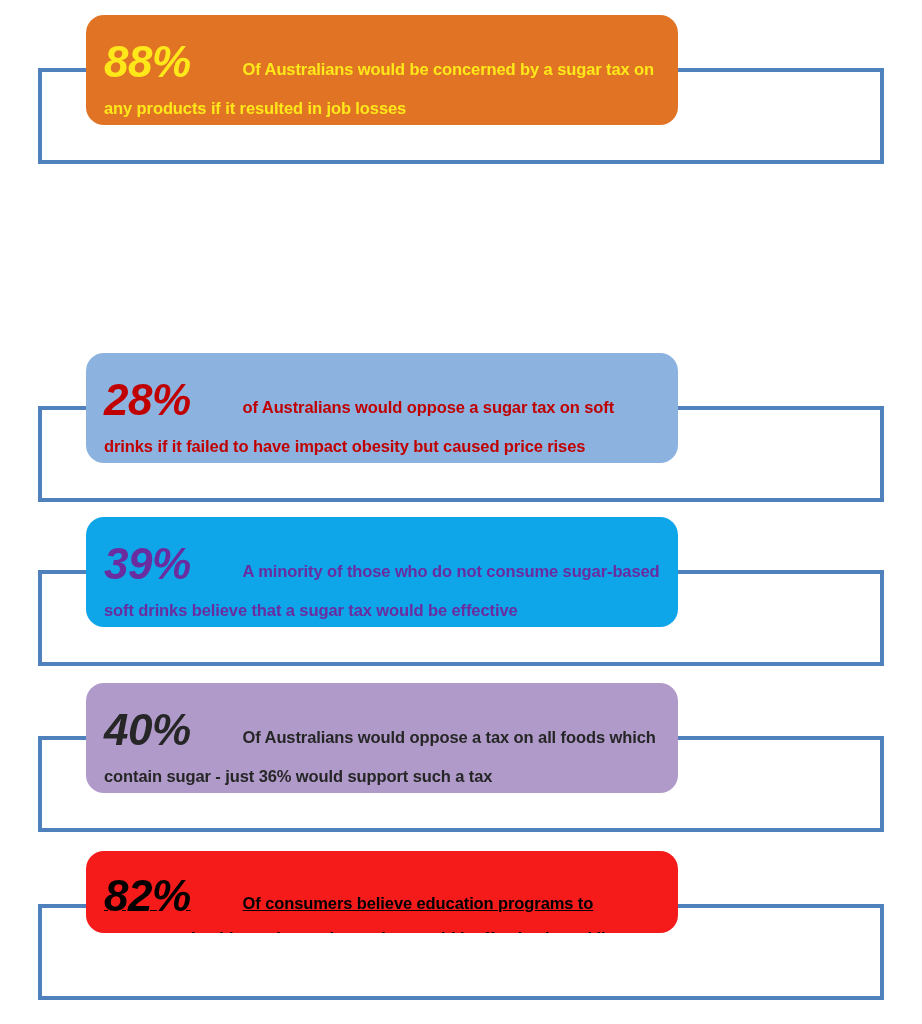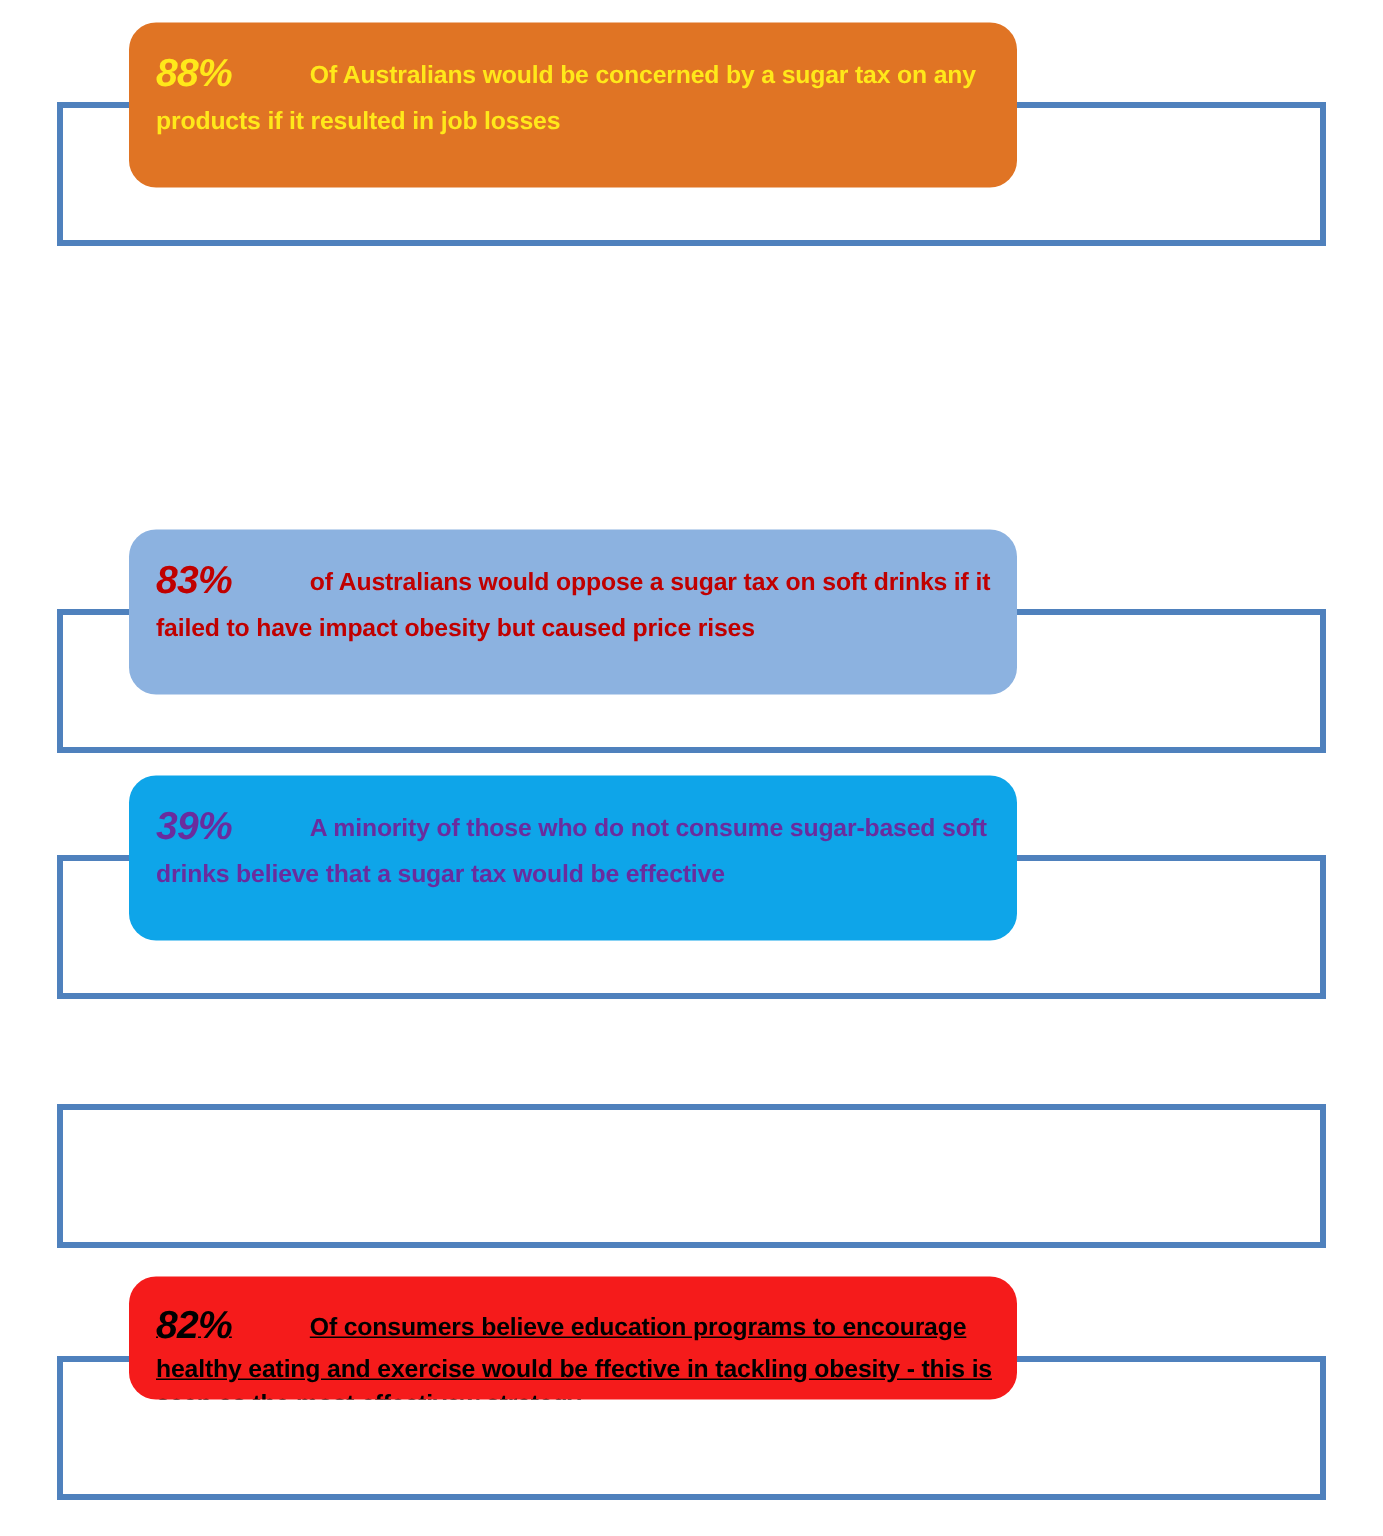--- a/index.html
+++ b/index.html
@@ -52,21 +52,21 @@
     margin: 0;
     line-height: 1.52;
     font-size: 16.5px;
     font-weight: 600;
     letter-spacing: -0.1px;
     font-family: "Liberation Sans", sans-serif;
     text-indent: 0;
   }
 
   .pct {
-    font-size: 26px;
+    font-size: 44px;
     font-style: italic;
     font-weight: 700;
     letter-spacing: -0.5px;
     margin-right: 52px;
     vertical-align: -2px;
     font-family: "Liberation Sans", sans-serif;
   }
 
   
   #row-0 { top: 0px;   height: 175px; }
@@ -108,36 +108,41 @@
         <span class="pct">88%</span><span>Of Australians would be concerned  by a sugar tax on any products  if it resulted  in job losses</span>
       </p>
     </div>
   </div>
 
 
   <div class="stat-row" id="row-2">
     <div class="frame"></div>
     <div class="panel" style="background: rgb(140, 178, 224);">
       <p class="panel-text" style="color: rgb(192, 0, 0);">
-        <span class="pct">83%</span><span>of  Australians would  oppose a sugar tax on soft drinks if it failed to have impact obesity  but caused price rises</span>
+        <span class="pct">28%</span><span>of  Australians would  oppose a sugar tax on soft drinks if it failed to have impact obesity  but caused price rises</span>
       </p>
     </div>
   </div>
 
   <div class="stat-row" id="row-3">
     <div class="frame"></div>
     <div class="panel" style="background: #0ea5e9;">
       <p class="panel-text" style="color: rgb(106, 44, 158);">
         <span class="pct">39%</span><span>A minority  of those who do not consume sugar-based soft drinks  believe that a sugar tax would  be effective</span>
       </p>
     </div>
   </div>
 
   <div class="stat-row" id="row-4">
     <div class="frame"></div>
+    <div class="panel" style="background: rgb(175, 154, 202);">
+      <p class="panel-text" style="color: rgb(38, 38, 38);">
+        <span class="pct">40%</span><span>Of Australians would  oppose a tax on all foods which contain  sugar - just 36% would support  such a tax</span>
+      </p>
+    </div>
   </div>
 
   <div class="stat-row" id="row-5">
     <div class="frame"></div>
     <div class="panel" style="background: rgb(245, 27, 27);">
       <p class="panel-text" style="color: rgb(0, 0, 0);">
         <span class="pct">82%</span><span>Of consumers believe education  programs to encourage  healthy  eating  and exercise  would be ffective in tackling obesity - this is seen as the most effectivew strategy</span>
       </p>
     </div>
   </div>

